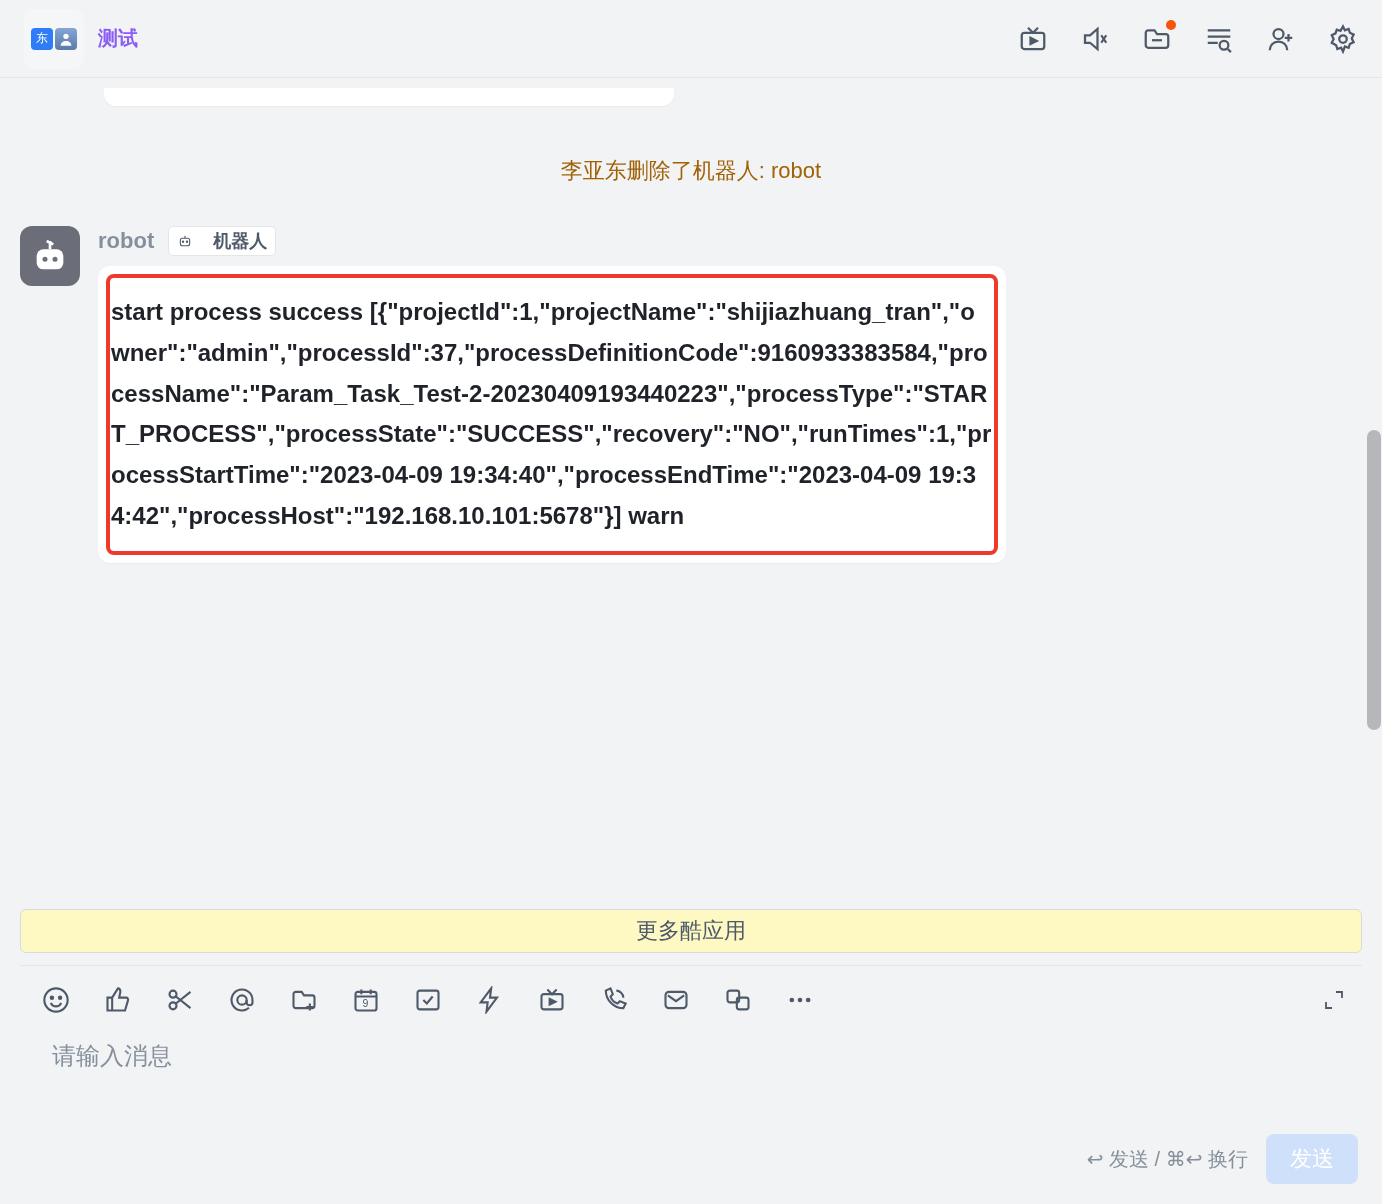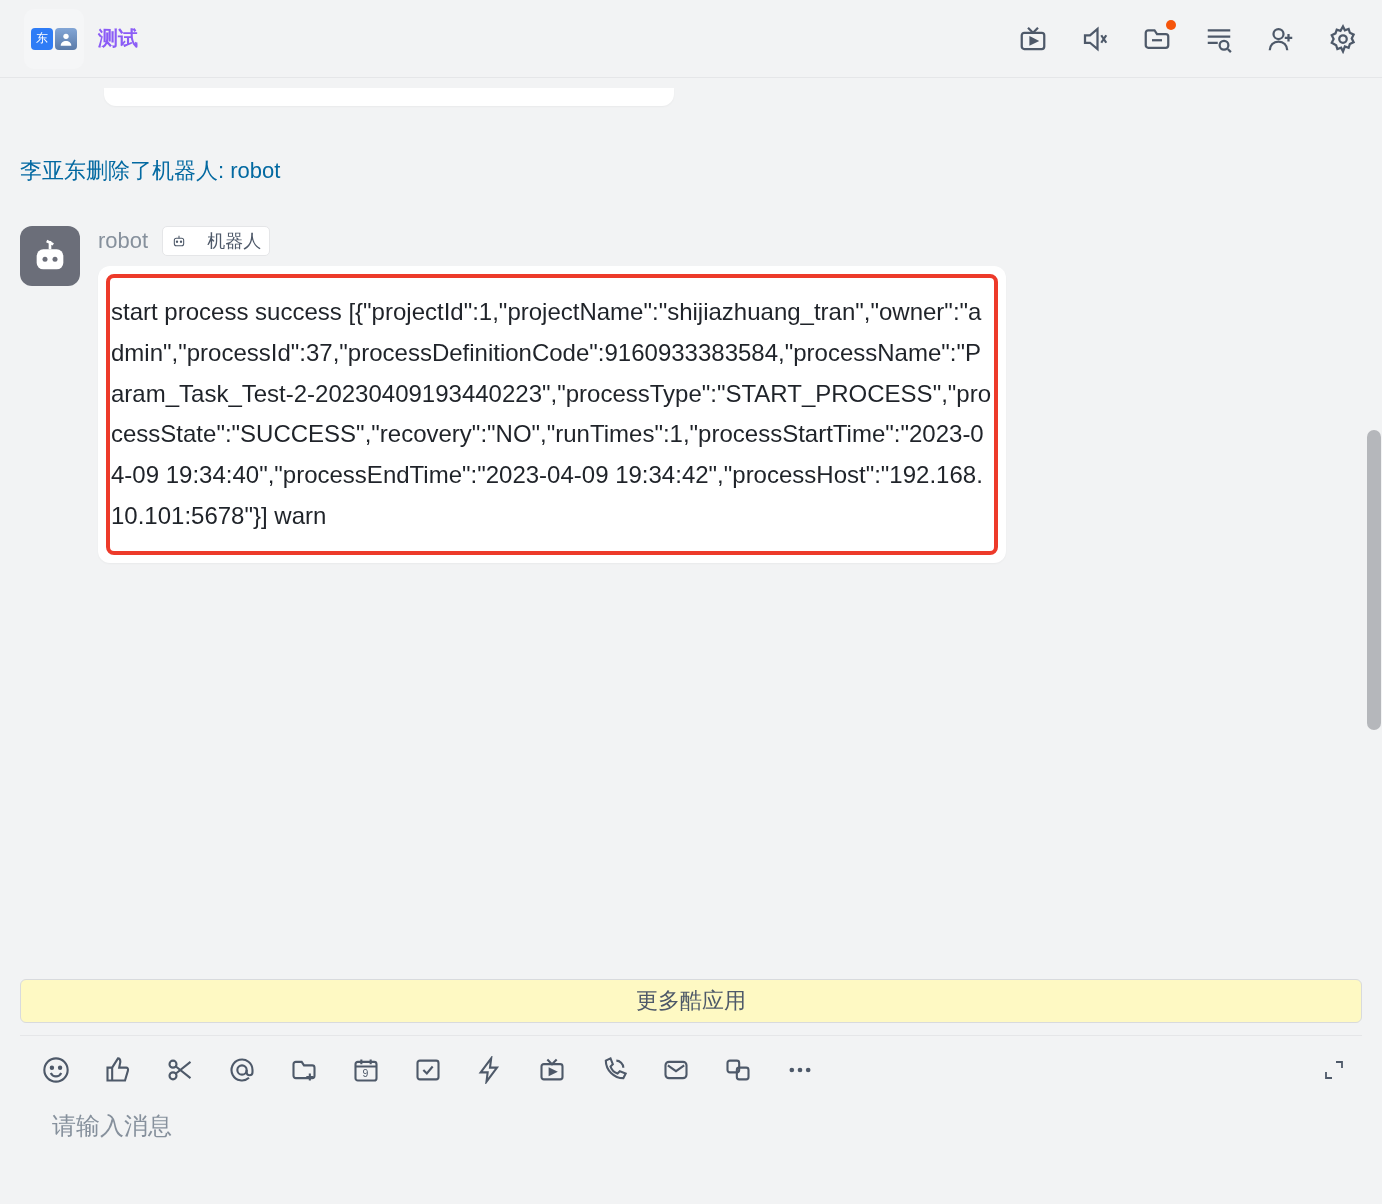--- a/index.html
+++ b/index.html
@@ -95,29 +95,30 @@
     }
     .prev-bubble {
       margin-left: 84px;
       width: 570px;
       height: 18px;
       background: #fff;
       border-radius: 0 0 12px 12px;
       box-shadow: 0 1px 2px rgba(0,0,0,0.04);
     }
     .system-msg {
-      text-align: left;
-      color: #0369a1;
+      text-align: center;
+      color: #a16207;
       font-size: 22px;
       margin: 50px 0 40px 0;
     }
     .msg-row {
       display: flex;
       gap: 18px;
       margin-bottom: 20px;
+      font-weight: bold;
     }
     .robot-avatar {
       width: 60px;
       height: 60px;
       background: #6b6e79;
       border-radius: 12px;
       display: flex;
       align-items: center;
       justify-content: center;
       flex-shrink: 0;
@@ -425,18 +426,22 @@
       <svg width="24" height="24" viewBox="0 0 24 24" fill="none" stroke="#4e5969" stroke-width="1.8">
           <path d="M14 4h6v6M10 20H4v-6"></path>
         </svg>
     </div>
   </div>
 
   <div class="input-area">
     <div class="input-placeholder">请输入消息</div>
   </div>
 
+  <div class="footer">
+    <span class="hint">↩ 发送 / ⌘↩ 换行</span>
+    <button class="send-btn">发送</button>
+  </div>
 
   <div class="scrollbar-track">
     <div class="scrollbar-thumb"></div>
   </div>
 
 </div>
 
 </body></html>

